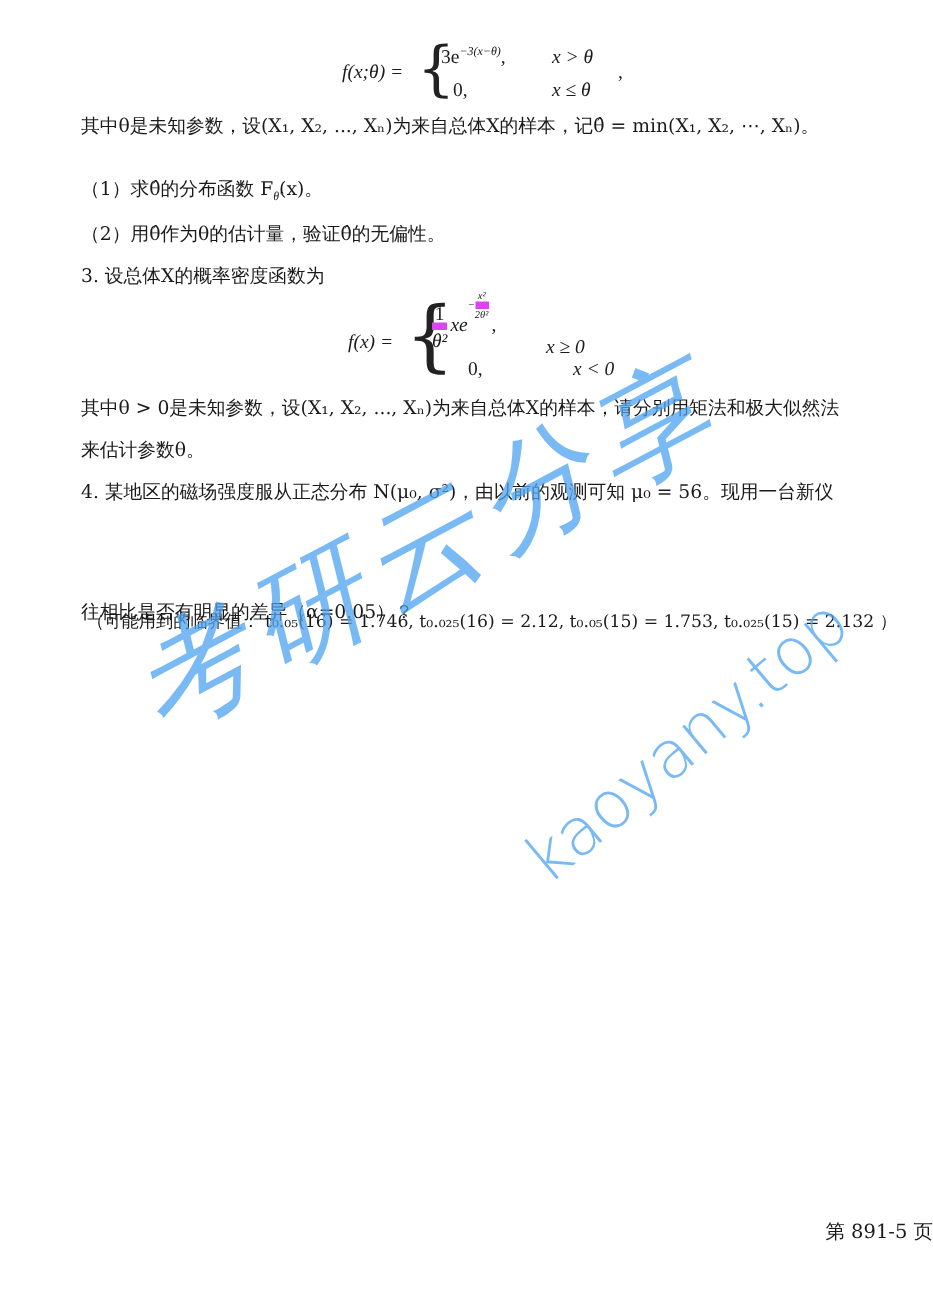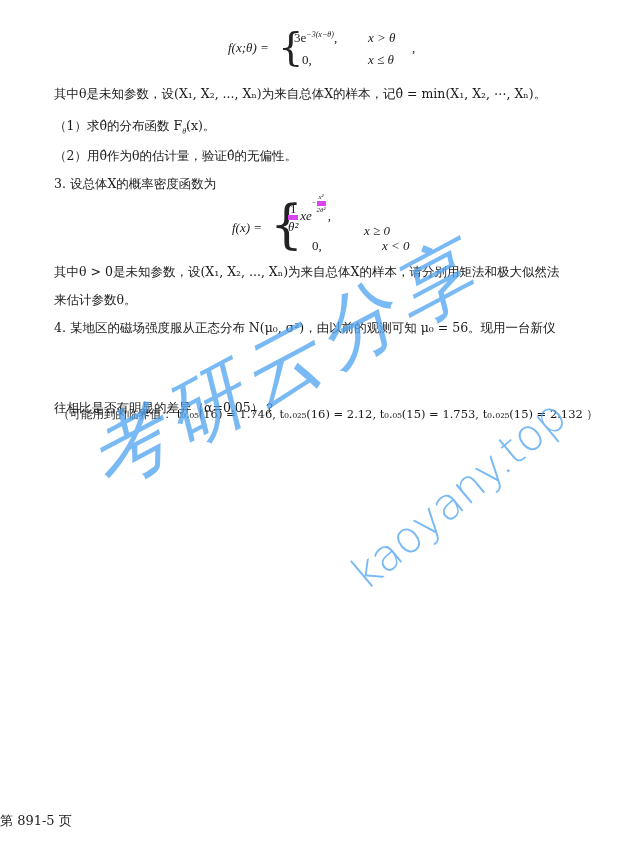--- a/index.html
+++ b/index.html
@@ -17,42 +17,42 @@
   .brace { position: absolute; font-size: 40px; font-weight: 200; line-height: 1; font-family: "DejaVu Serif", serif; color: #222; }
   .frac { display: inline-block; text-align: center; vertical-align: middle; margin-right: 2px; }
   .frac .num { display: block; border-bottom: 5px solid #d946ef; padding: 0 1px; line-height: 13px; }
   .frac .den { display: block; line-height: 13px; }
   .tiny { font-size: 7px; }
   .wm {
     position: absolute; color: #4ea3f1; opacity: 0.75; pointer-events: none;
     font-family: "DejaVu Sans", sans-serif; white-space: nowrap;
   }
   .footer {
-    position: absolute; left: 0; width: 622px; top: 812px; text-align: left;
+    position: absolute; left: 0; width: 622px; top: 812px; text-align: right;
     font-size: 13px;
   }
 </style>
 </head>
 <body>
 
 <div class="page">
 
   <div class="formula" style="left:228px; top:24px; width:240px; height:50px;">
     <span class="math" style="position:absolute; left:0; top:16px;">f(x;θ) =</span>
     <span class="brace" style="left:50px; top:2px;">{</span>
     <span style="position:absolute; left:66px; top:6px;">
       <span>3e</span><sup class="math">−3(x−θ)</sup>,
     </span>
     <span class="math" style="position:absolute; left:140px; top:6px;">x &gt; θ</span>
     <span style="position:absolute; left:74px; top:28px;">0,</span>
     <span class="math" style="position:absolute; left:140px; top:28px;">x ≤ θ</span>
     <span style="position:absolute; left:184px; top:16px;">,</span>
   </div>
 
-  <div class="line" style="top:86px;">其中θ是未知参数，设(X₁, X₂, ..., Xₙ)为来自总体X的样本，记θ̂ = min(X₁, X₂, ⋯, Xₙ)。</div>
+  <div class="line" style="top:76px;">其中θ是未知参数，设(X₁, X₂, ..., Xₙ)为来自总体X的样本，记θ̂ = min(X₁, X₂, ⋯, Xₙ)。</div>
 
   <div class="line" style="top:118px;">
     <span>（1）求θ̂的分布函数 F</span><sub class="math">θ̂</sub><span>(x)。</span>
   </div>
 
   <div class="line" style="top:148px;">（2）用θ̂作为θ的估计量，验证θ̂的无偏性。</div>
 
   <div class="line" style="top:176px;">3. 设总体X的概率密度函数为</div>
 
   <div class="formula" style="left:232px; top:196px; width:240px; height:64px;">

